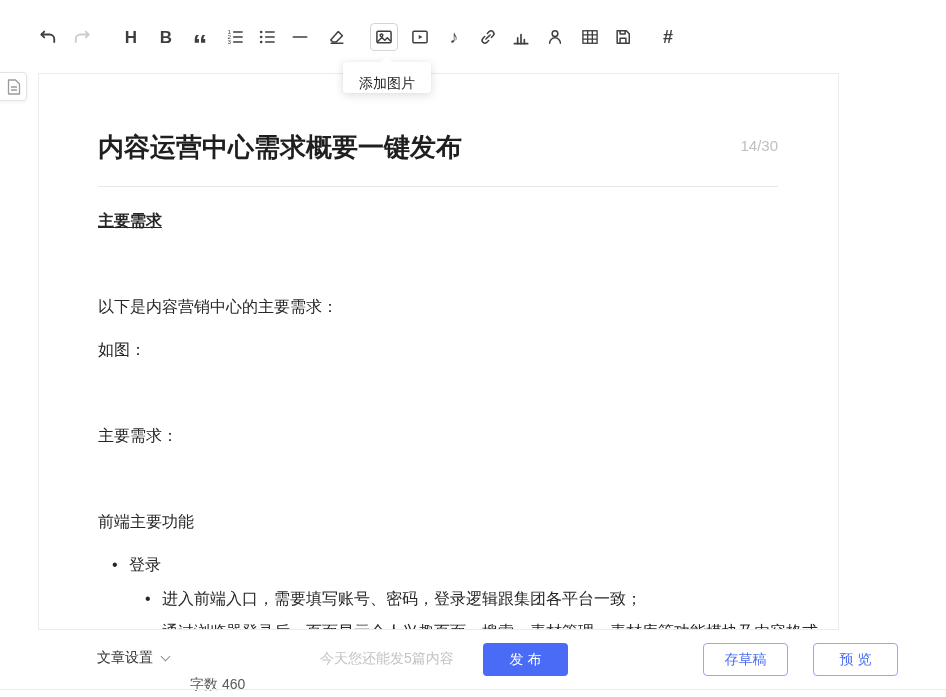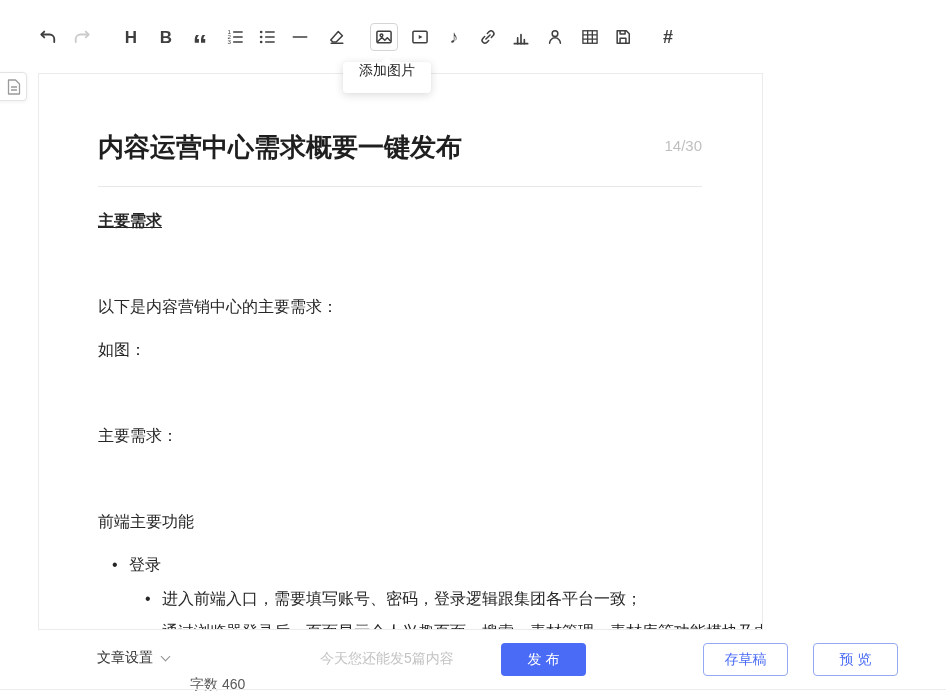--- a/index.html
+++ b/index.html
@@ -22,53 +22,53 @@
   .tb.active { border:1px solid #d5d5d5; }
   .tb.disabled { color:#cbcbcb; }
   .g-letter { font-size:17px; font-weight:700; line-height:1; }
   .g-quote { font-size:30px; font-weight:700; line-height:1; transform:translateY(8px); }
   .g-audio { font-size:18px; line-height:1; }
   .g-topic { font-size:18px; font-weight:600; line-height:1; }
 
   
   .tooltip { position:absolute; left:343px; top:62px; width:88px; height:31px; background:#fff; border-radius:3px;
     box-shadow:0 2px 10px rgba(0,0,0,.14), 0 0 1px rgba(0,0,0,.10);
-    display:flex; align-items:flex-start; justify-content:center; font-size:14px; color:#262626; z-index:6; }
+    display:flex; align-items:flex-end; justify-content:center; font-size:14px; color:#262626; z-index:6; }
   .tooltip::before { content:""; position:absolute; top:-4px; left:50%; margin-left:-4px; width:8px; height:8px;
     background:#fff; transform:rotate(45deg); }
 
   
   .side-toggle { position:absolute; left:-4px; top:72px; width:31px; height:29px; background:#fff;
     border:1px solid #e3e3e3; border-radius:4px; box-shadow:0 1px 4px rgba(0,0,0,.06);
     display:flex; align-items:center; justify-content:center; cursor:pointer; z-index:4; }
   .side-toggle svg { width:14px; height:16px; margin-left:4px; display:block; }
 
   
-  .doc-card { position:absolute; left:38px; top:73px; width:725px; height:557px; background:#fff;
+  .doc-card { position:absolute; left:38px; top:73px; width:801px; height:557px; background:#fff;
     border:1px solid #ebebeb; overflow:hidden; }
   .doc-title { position:absolute; left:59px; top:56px; font-size:26px; font-weight:700; color:#1f1f1f; }
   .doc-counter { position:absolute; right:60px; top:63px; font-size:15px; color:#bfbfbf; }
   .doc-divider { position:absolute; left:59px; right:60px; top:112px; height:1px; background:#e8e8e8; }
   .p { position:absolute; left:59px; font-size:16px; line-height:27px; color:#262626; white-space:nowrap; }
   .p.bold { font-weight:700;text-decoration:underline; }
   .li { position:absolute; font-size:16px; line-height:27px; display:flex; white-space:nowrap; }
   .li::before { content:"•"; width:17px; font-size:16px; color:#262626; }
 
   
   .footer { position:absolute; left:0; top:630px; width:946px; height:67px; background:#fff; z-index:5;padding-left:41px; }
   .footer::after { content:""; position:absolute; left:0; bottom:7px; width:100%; height:1px; background:#ececec; }
   .f-settings { position:absolute; left:97px; top:19px; display:flex; align-items:center; font-size:14px; color:#333;
     cursor:pointer; background:none; border:none; font-family:inherit; }
   .chev { width:7px; height:7px; border-right:1.5px solid #909090; border-bottom:1.5px solid #909090;
     transform:rotate(45deg); margin-left:9px; margin-bottom:4px; }
   .f-count { position:absolute; left:190px; top:20px; font-size:14px; color:#595959;margin-top:26px; }
   .f-quota { position:absolute; left:320px; top:20px; font-size:14px; color:#c3c3c3; }
   .btn { position:absolute; top:13px; width:85px; height:33px; border-radius:4px; font-size:14px;
     display:flex; align-items:center; justify-content:center; cursor:pointer; font-family:inherit; }
-  .btn-primary { right:360px; background:#4a6bf5; color:#fff; border:none; }
+  .btn-primary { right:378px; background:#4a6bf5; color:#fff; border:none; }
   .btn-outline { background:#fff; border:1px solid #94a8f3; color:#4a6bf5; }
   .btn-schedule { right:268px; }
   .btn-draft { right:158px; }
   .btn-preview { right:48px; }
 </style>
 </head>
 <body>
 
 <div>
   <div class="top-frag-bar"></div>

